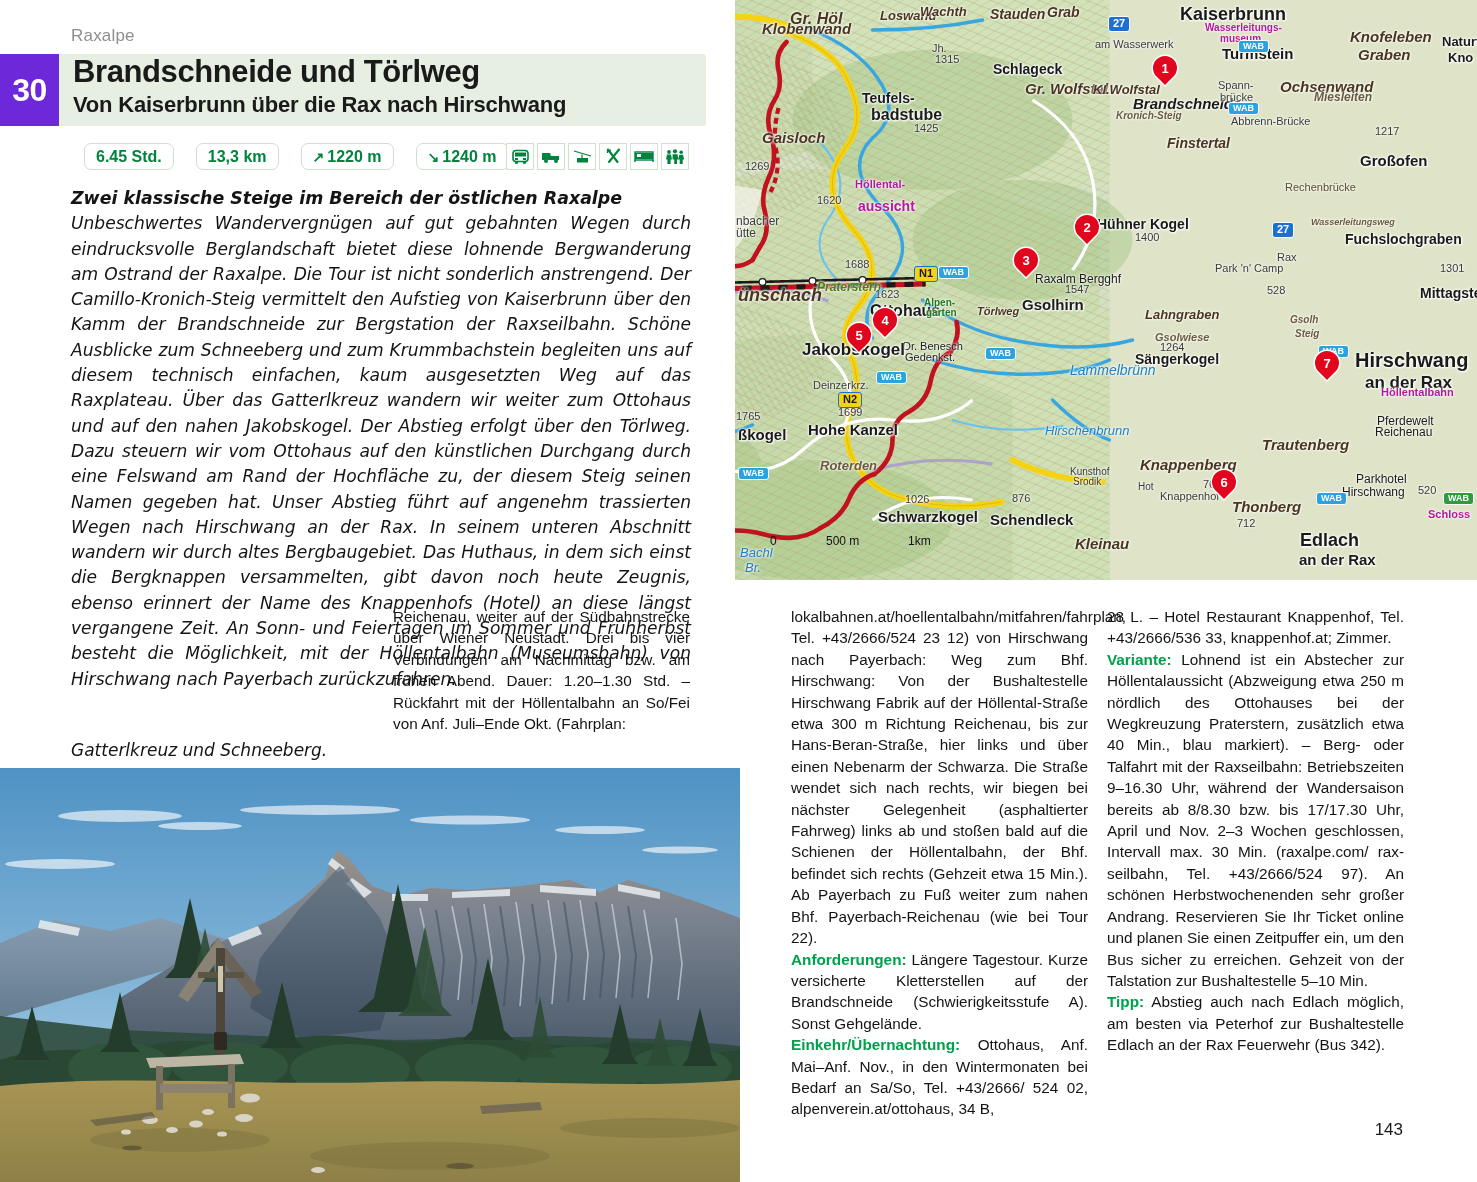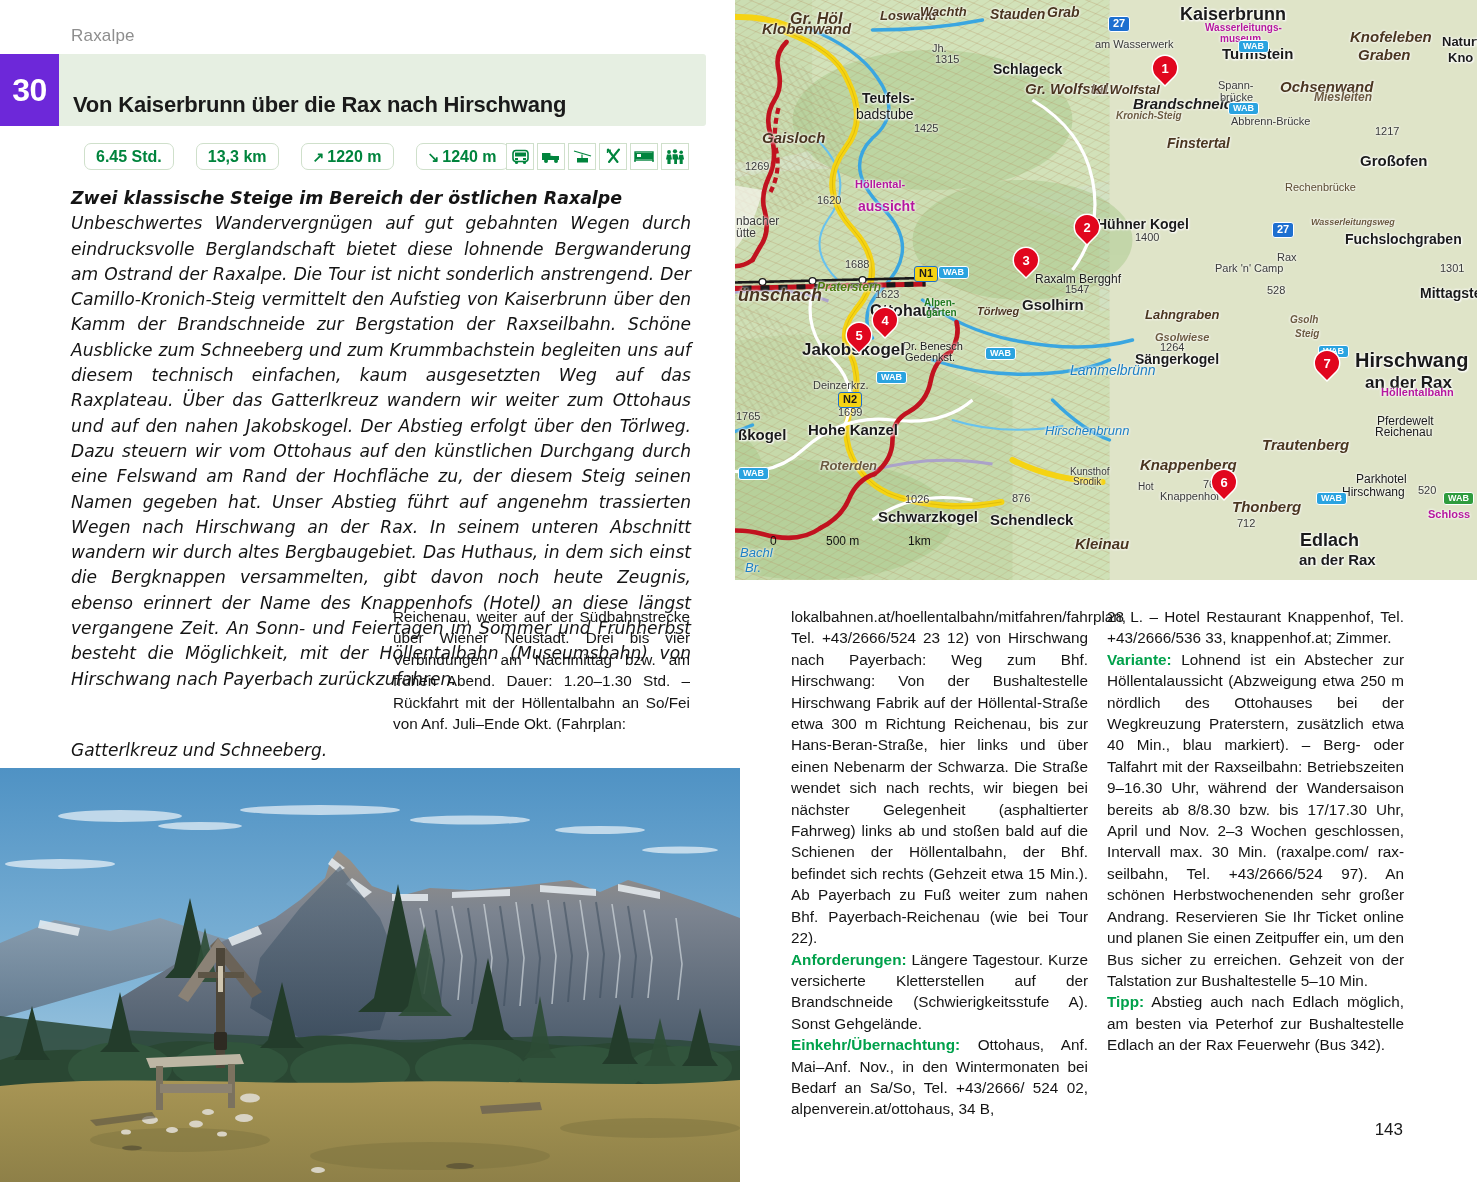--- a/index.html
+++ b/index.html
@@ -131,20 +131,21 @@
 <body>
 
 <div class="page">
 
   <div class="eyebrow">Raxalpe</div>
 
   <div class="title-band"></div>
   <div class="num-box">
     <span>30</span>
   </div>
+  <div class="title-main">Brandschneide und Törlweg</div>
   <div class="title-sub">Von Kaiserbrunn über die Rax nach Hirschwang</div>
 
   <div class="stats">
     <div class="pill">
       <span>6.45 Std.</span>
     </div>
     <div class="pill">
       <span>13,3 km</span>
     </div>
     <div class="pill">
@@ -532,21 +533,21 @@
         <div class="mlabel" style="left: 255px; top: 6px; font-size: 14px; color: rgb(74, 53, 32); font-style: italic; font-weight: bold; text-shadow: rgb(255, 255, 255) 0px 0px 3px, rgb(255, 255, 255) 0px 0px 3px;">Stauden</div>
         <div class="mlabel" style="left: 312px; top: 4px; font-size: 14px; color: rgb(74, 53, 32); font-style: italic; font-weight: bold; text-shadow: rgb(255, 255, 255) 0px 0px 3px, rgb(255, 255, 255) 0px 0px 3px;">Grab</div>
         <div class="mlabel" style="left: 258px; top: 61px; font-size: 14px; color: rgb(26, 26, 26); font-weight: bold; text-shadow: rgb(255, 255, 255) 0px 0px 3px, rgb(255, 255, 255) 0px 0px 3px, rgb(255, 255, 255) 1px 1px 2px;">Schlageck</div>
         <div class="mlabel" style="left: 55px; top: 10px; font-size: 16px; color: rgb(74, 53, 32); font-style: italic; font-weight: bold; text-shadow: rgb(255, 255, 255) 0px 0px 3px, rgb(255, 255, 255) 0px 0px 3px;">Gr. Höl</div>
         <div class="mlabel" style="left: 27px; top: 20px; font-size: 15px; color: rgb(74, 53, 32); font-style: italic; font-weight: bold; text-shadow: rgb(255, 255, 255) 0px 0px 3px, rgb(255, 255, 255) 0px 0px 3px;">Klobenwand</div>
         <div class="mlabel" style="left: 145px; top: 8px; font-size: 13px; color: rgb(74, 53, 32); font-style: italic; font-weight: bold; text-shadow: rgb(255, 255, 255) 0px 0px 3px, rgb(255, 255, 255) 0px 0px 3px;">Loswand</div>
         <div class="mlabel" style="left: 185px; top: 4px; font-size: 13px; color: rgb(74, 53, 32); font-style: italic; font-weight: bold; text-shadow: rgb(255, 255, 255) 0px 0px 3px, rgb(255, 255, 255) 0px 0px 3px;">Wachth</div>
         <div class="mlabel" style="left: 197px; top: 42px; font-size: 11px; color: rgb(58, 58, 58); text-shadow: rgb(255, 255, 255) 0px 0px 3px, rgb(255, 255, 255) 0px 0px 3px;">Jh.</div>
         <div class="mlabel" style="left: 200px; top: 53px; font-size: 11px; color: rgb(58, 58, 58); text-shadow: rgb(255, 255, 255) 0px 0px 3px, rgb(255, 255, 255) 0px 0px 3px;">1315</div>
         <div class="mlabel" style="left: 127px; top: 90px; font-size: 14px; color: rgb(26, 26, 26); font-weight: bold; text-shadow: rgb(255, 255, 255) 0px 0px 3px, rgb(255, 255, 255) 0px 0px 3px, rgb(255, 255, 255) 1px 1px 2px;">Teufels-</div>
-        <div class="mlabel" style="left: 121px; top: 106px; font-size: 14px; color: rgb(26, 26, 26); font-weight: normal; text-shadow: rgb(255, 255, 255) 0px 0px 3px, rgb(255, 255, 255) 0px 0px 3px, rgb(255, 255, 255) 1px 1px 2px;">badstube</div>
+        <div class="mlabel" style="left: 136px; top: 106px; font-size: 16px; color: rgb(26, 26, 26); font-weight: bold; text-shadow: rgb(255, 255, 255) 0px 0px 3px, rgb(255, 255, 255) 0px 0px 3px, rgb(255, 255, 255) 1px 1px 2px;">badstube</div>
         <div class="mlabel" style="left: 179px; top: 122px; font-size: 11px; color: rgb(58, 58, 58); text-shadow: rgb(255, 255, 255) 0px 0px 3px, rgb(255, 255, 255) 0px 0px 3px;">1425</div>
         <div class="mlabel" style="left: 27px; top: 129px; font-size: 15px; color: rgb(74, 53, 32); font-style: italic; font-weight: bold; text-shadow: rgb(255, 255, 255) 0px 0px 3px, rgb(255, 255, 255) 0px 0px 3px;">Gaisloch</div>
         <div class="mlabel" style="left: 10px; top: 160px; font-size: 11px; color: rgb(58, 58, 58); text-shadow: rgb(255, 255, 255) 0px 0px 3px, rgb(255, 255, 255) 0px 0px 3px;">1269</div>
         <div class="mlabel" style="left: 120px; top: 178px; font-size: 11px; color: rgb(181, 23, 158); font-weight: bold; text-shadow: rgb(255, 255, 255) 0px 0px 3px, rgb(255, 255, 255) 0px 0px 3px;">Höllental-</div>
         <div class="mlabel" style="left: 123px; top: 198px; font-size: 14px; color: rgb(181, 23, 158); font-weight: bold; text-shadow: rgb(255, 255, 255) 0px 0px 3px, rgb(255, 255, 255) 0px 0px 3px;">aussicht</div>
         <div class="mlabel" style="left: 82px; top: 194px; font-size: 11px; color: rgb(58, 58, 58); text-shadow: rgb(255, 255, 255) 0px 0px 3px, rgb(255, 255, 255) 0px 0px 3px;">1620</div>
         <div class="mlabel" style="left: 290px; top: 80px; font-size: 15px; color: rgb(74, 53, 32); font-style: italic; font-weight: bold; text-shadow: rgb(255, 255, 255) 0px 0px 3px, rgb(255, 255, 255) 0px 0px 3px;">Gr. Wolfstal</div>
         <div class="mlabel" style="left: 358px; top: 82px; font-size: 13px; color: rgb(74, 53, 32); font-style: italic; font-weight: bold; text-shadow: rgb(255, 255, 255) 0px 0px 3px, rgb(255, 255, 255) 0px 0px 3px;">Kl.Wolfstal</div>
         <div class="mlabel" style="left: 545px; top: 78px; font-size: 15px; color: rgb(74, 53, 32); font-style: italic; font-weight: bold; text-shadow: rgb(255, 255, 255) 0px 0px 3px, rgb(255, 255, 255) 0px 0px 3px;">Ochsenwand</div>
         <div class="mlabel" style="left: 579px; top: 90px; font-size: 12px; color: rgb(107, 90, 64); font-style: italic; font-weight: bold; text-shadow: rgb(255, 255, 255) 0px 0px 3px, rgb(255, 255, 255) 0px 0px 3px;">Miesleiten</div>

